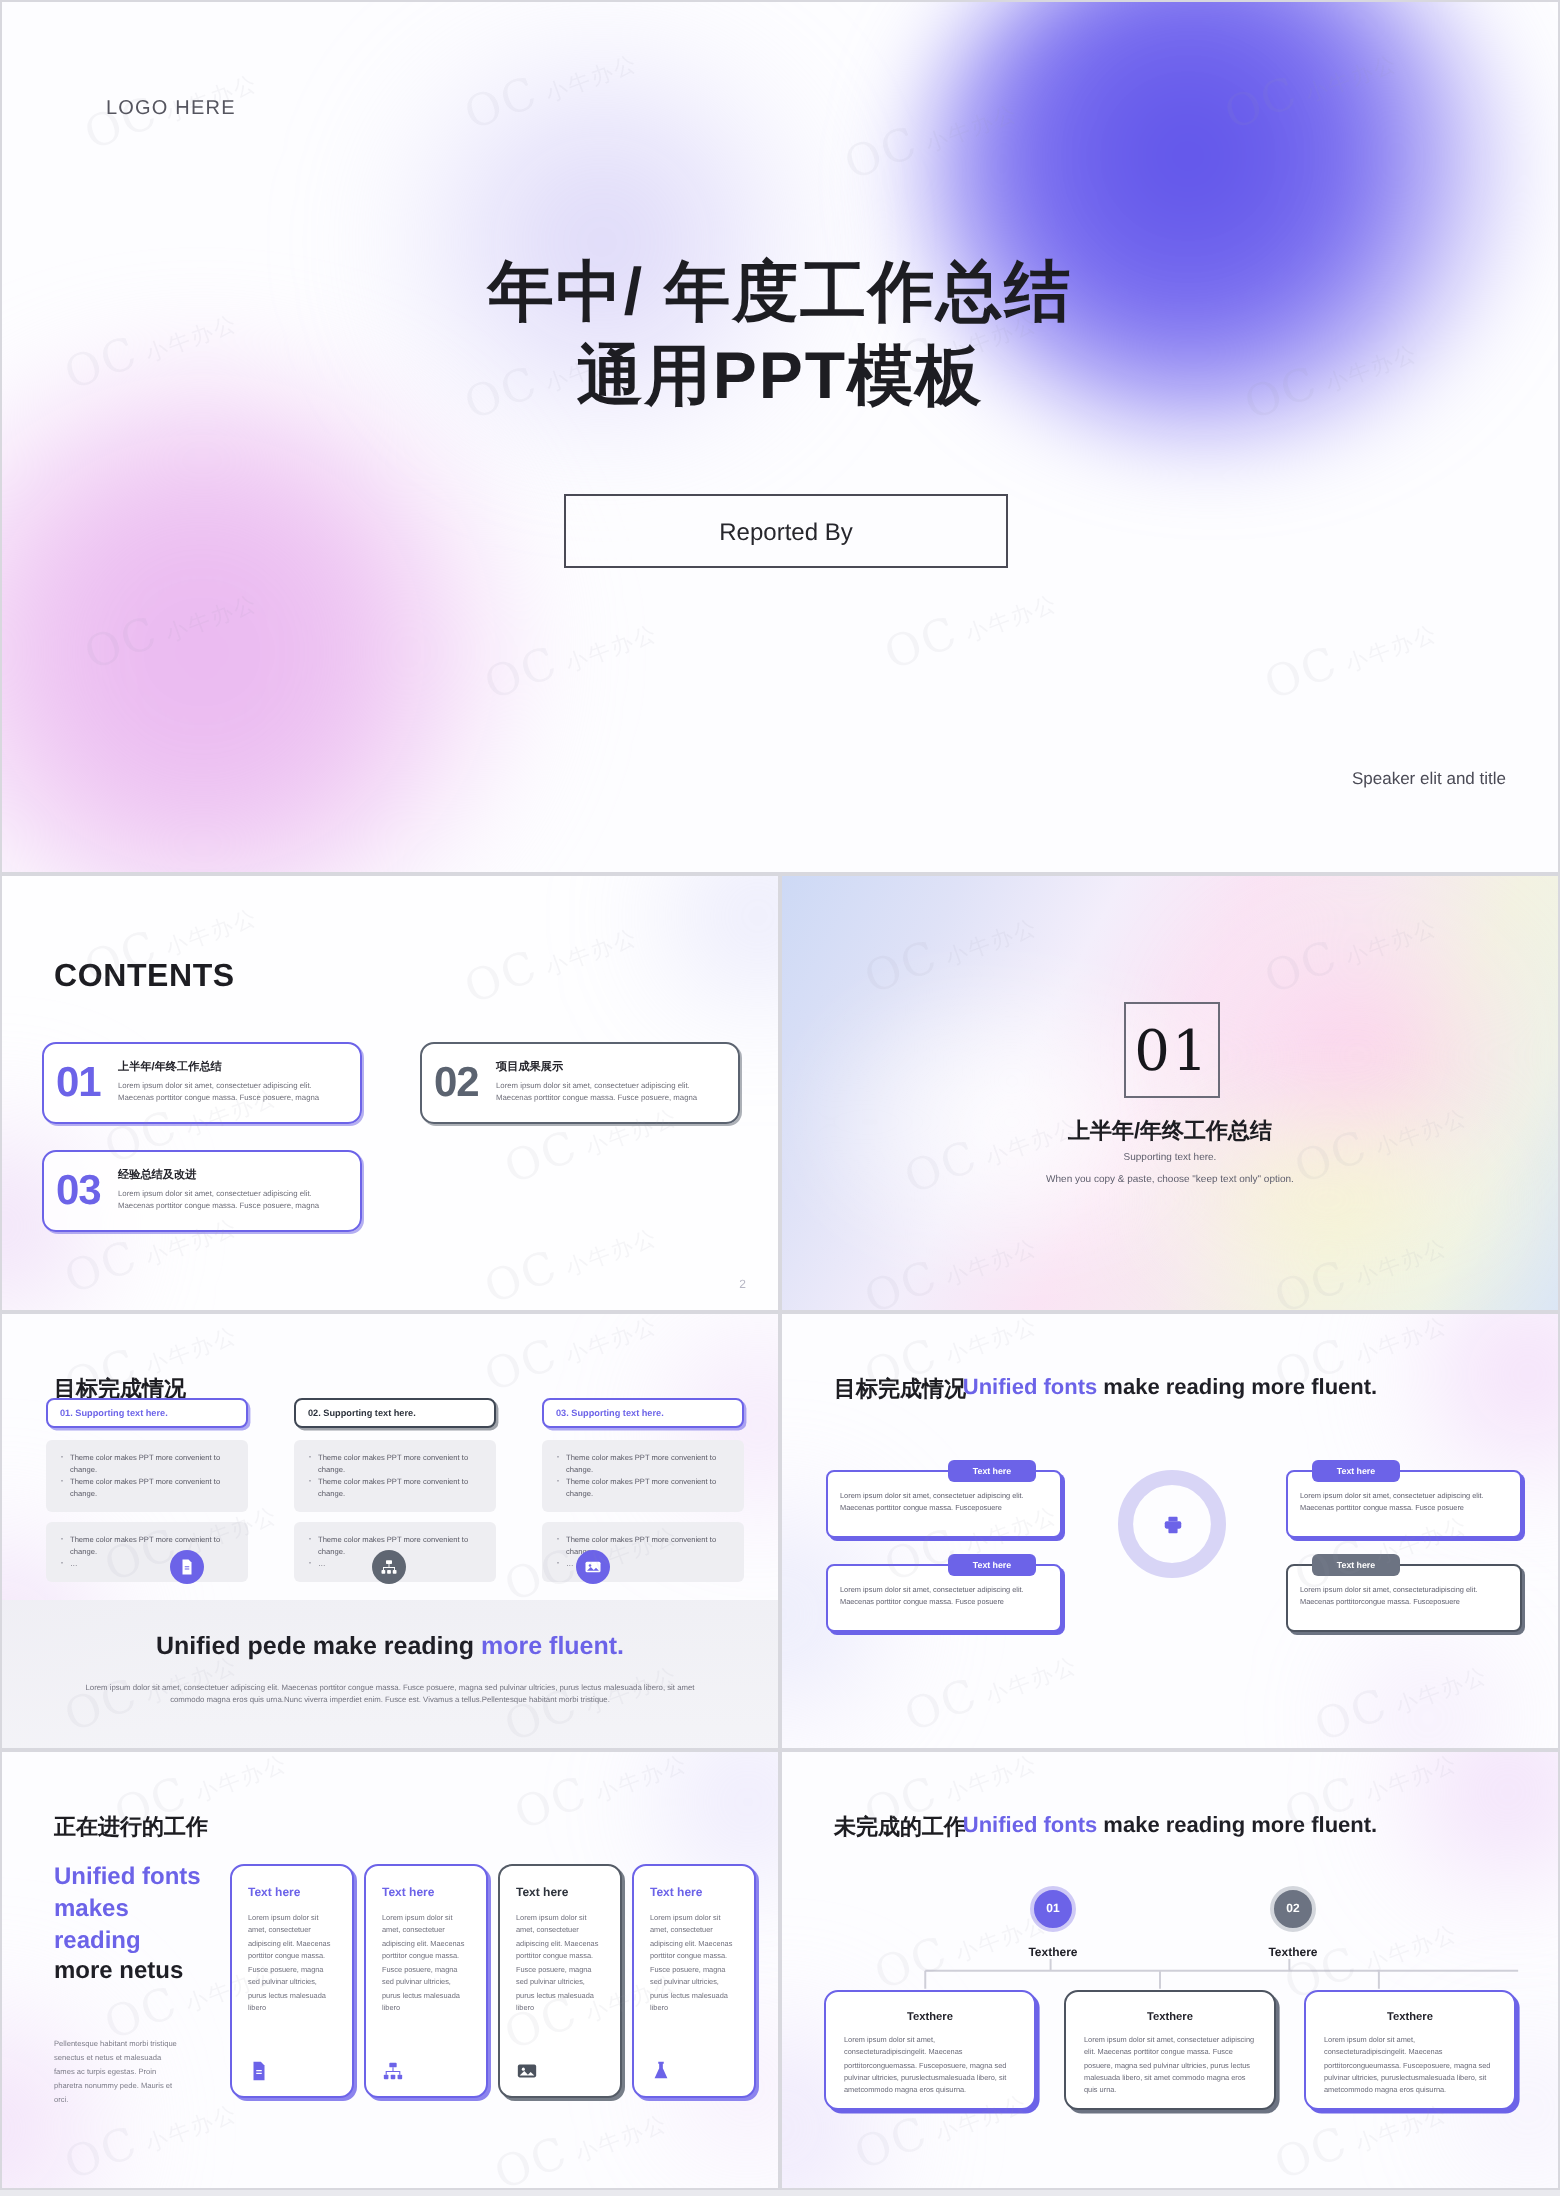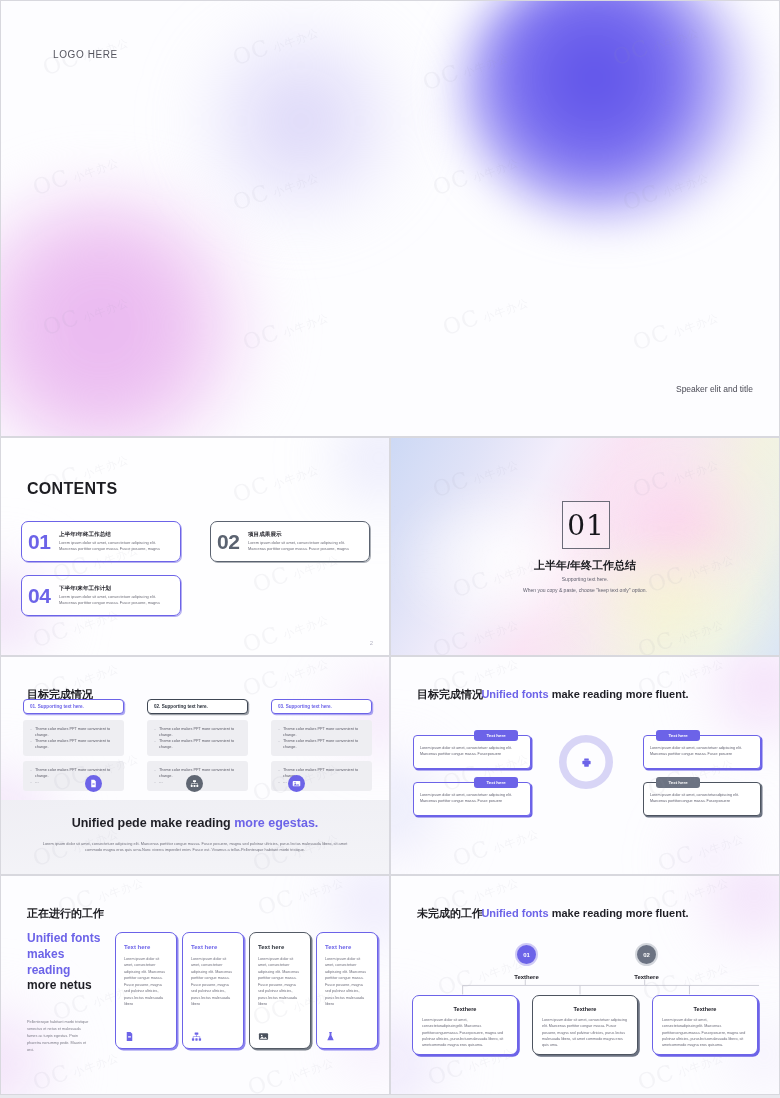--- a/index.html
+++ b/index.html
@@ -241,20 +241,27 @@
       <span style="left:30px;top:160px"><b>OC</b> 小牛办公</span>
       <span style="left:230px;top:175px"><b>OC</b> 小牛办公</span>
       <span style="left:430px;top:160px"><b>OC</b> 小牛办公</span>
       <span style="left:620px;top:175px"><b>OC</b> 小牛办公</span>
       <span style="left:40px;top:300px"><b>OC</b> 小牛办公</span>
       <span style="left:240px;top:315px"><b>OC</b> 小牛办公</span>
       <span style="left:440px;top:300px"><b>OC</b> 小牛办公</span>
       <span style="left:630px;top:315px"><b>OC</b> 小牛办公</span>
     </div>
     <div class="logo-here">LOGO HERE</div>
+    <div class="main-title">
+      <span>年中/ 年度工作总结</span>
+      <span class="l2">通用PPT模板</span>
+    </div>
+    <div class="reported-box">
+      <span>Reported By</span>
+    </div>
     <div class="speaker">Speaker elit and title</div>
   </div>
 
   <div class="row">
 
     <div class="slide half" id="s2">
       <div class="blob b1"></div>
       <div class="blob b2"></div>
       <div class="wm">
         <span style="left:40px;top:20px"><b>OC</b> 小牛办公</span>
@@ -274,23 +281,23 @@
           </div>
         </div>
         <div class="toc-card grey">
           <div class="toc-num">02</div>
           <div class="toc-txt">
             <div class="toc-h">项目成果展示</div>
             <div class="toc-p">Lorem ipsum dolor sit amet, consectetuer adipiscing elit. Maecenas porttitor congue massa. Fusce posuere, magna</div>
           </div>
         </div>
         <div class="toc-card accent">
-          <div class="toc-num">04</div>
+          <div class="toc-num">03</div>
           <div class="toc-txt">
-            <div class="toc-h">下半年/来年工作计划</div>
+            <div class="toc-h">经验总结及改进</div>
             <div class="toc-p">Lorem ipsum dolor sit amet, consectetuer adipiscing elit. Maecenas porttitor congue massa. Fusce posuere, magna</div>
           </div>
         </div>
       </div>
       <div class="page-no">2</div>
     </div>
 
     <div class="slide half" id="s3">
       <div class="g1"></div>
       <div class="g2"></div>
@@ -381,21 +388,21 @@
         <div class="ic-circle p">
           <svg viewBox="0 0 24 24">
               <rect x="2" y="5" width="20" height="14" rx="2" fill="#fff"></rect>
               <circle cx="8" cy="10" r="1.7" fill="#6c63e8"></circle>
               <path d="M4 17l5-5 4 4 3-3 4 4z" fill="#6c63e8"></path>
             </svg>
         </div>
       </div>
       <div class="foot-band"></div>
       <div class="foot-head">
-        <span>Unified pede make reading </span><em>more egestas.</em>
+        <span>Unified pede make reading </span><em>more fluent.</em>
       </div>
       <div class="foot-p">Lorem ipsum dolor sit amet, consectetuer adipiscing elit. Maecenas porttitor congue massa. Fusce posuere, magna sed pulvinar ultricies, purus lectus malesuada libero, sit amet commodo magna eros quis urna.Nunc viverra imperdiet enim. Fusce est. Vivamus a tellus.Pellentesque habitant morbi tristique.</div>
     </div>
 
     <div class="slide half" id="s5">
       <div class="blob b1"></div>
       <div class="blob b2"></div>
       <div class="blob b3"></div>
       <div class="wm">
         <span style="left:40px;top:5px"><b>OC</b> 小牛办公</span>

